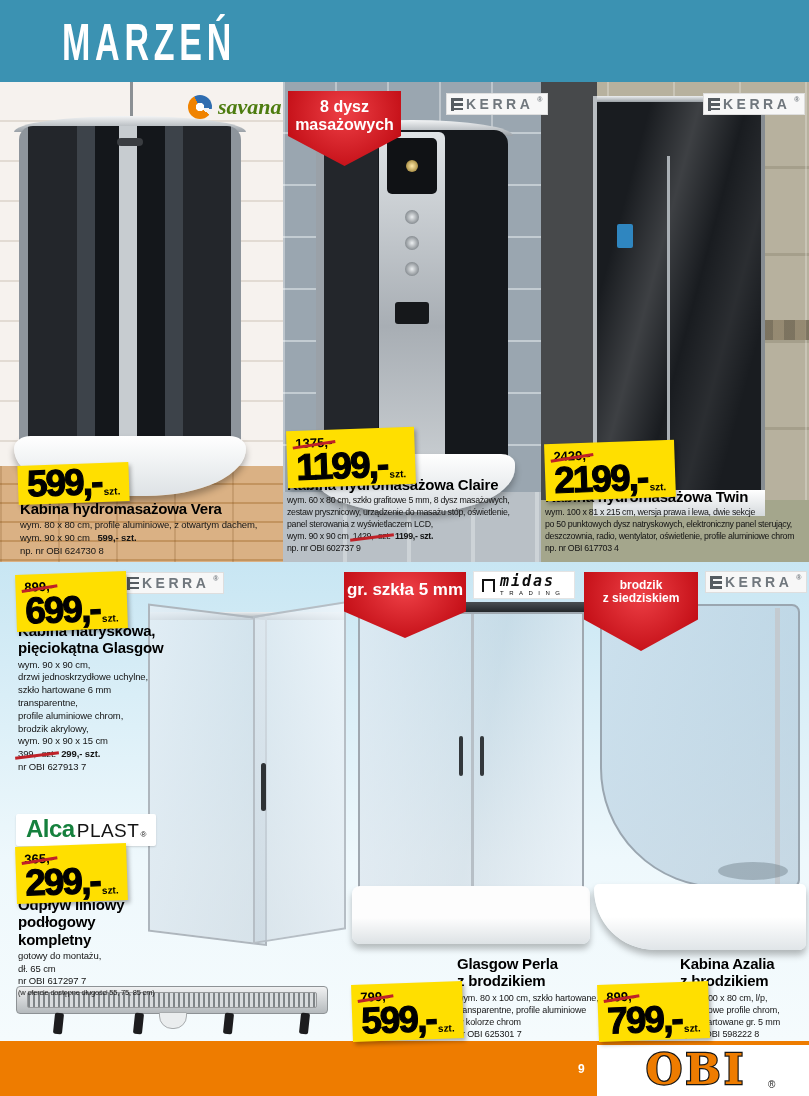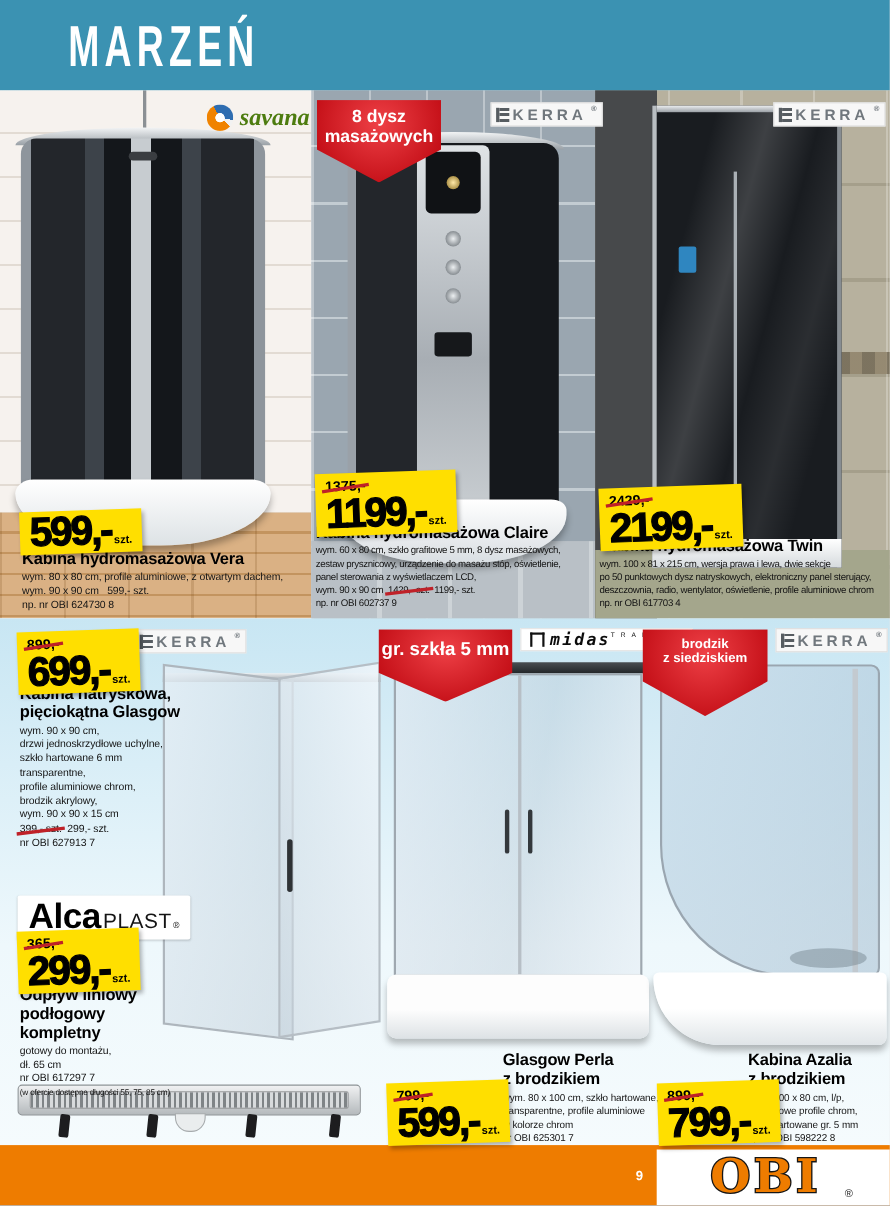--- a/index.html
+++ b/index.html
@@ -113,21 +113,21 @@
   .tag .big{font-size:37px;font-weight:bold;line-height:.85;letter-spacing:-2px;-webkit-text-stroke:1.1px #000;}
   .tag .unit{font-size:10px;font-weight:bold;margin-left:2px;}
 
   
   .ptext{position:absolute;z-index:4;color:#000;}
   .pname{font-size:15px;font-weight:bold;line-height:1.15;letter-spacing:-.2px;white-space:nowrap;}
   .pdesc{font-size:9.5px;line-height:1.35;letter-spacing:-.1px;color:#141414;white-space:nowrap;margin-top:2px;}
   .pdesc div{white-space:nowrap;}
   .pdesc-sm{font-size:8.8px;letter-spacing:-.3px;}
   .note{font-size:7.5px;letter-spacing:-.2px;}
-  .b{font-weight:normal;}
+  .b{font-weight:bold;}
 
   
   .badge{position:absolute;z-index:6;color:#fff;font-weight:bold;text-align:center;
         background:radial-gradient(ellipse at 50% 28%,#ee4046,#c30e16 78%);
         clip-path:polygon(0 0,100% 0,100% 60%,50% 100%,0 60%);
         display:flex;flex-direction:column;align-items:center;justify-content:flex-start;}
   .badge .l{line-height:1.12;white-space:nowrap;}
 
   .kerra{position:absolute;z-index:5;background:#f7f7f7;color:#70777d;font-weight:bold;letter-spacing:3.5px;
         font-size:14px;padding:2px 5px 2px 4px;display:flex;align-items:center;gap:3px;border:1px solid #dedede;}
@@ -136,27 +136,27 @@
   .kerra sup{font-size:7px;letter-spacing:0;margin-left:1px;align-self:flex-start;line-height:1;}
 
   .savana{position:absolute;left:188px;top:94px;z-index:5;display:flex;align-items:center;gap:6px;}
   .savana .sicon{width:24px;height:24px;border-radius:50%;
         background:radial-gradient(circle at 50% 50%,#fff 0 4px,transparent 4.5px),
                    conic-gradient(from 130deg,#f08300 0 200deg,#2f6db0 200deg 330deg,#f2f2f2 330deg 360deg);}
   .savana .stext{font-family:"Liberation Serif",serif;font-style:italic;font-weight:bold;font-size:22px;color:#4d7c0f;}
 
   .midas{position:absolute;left:473px;top:571px;z-index:5;background:#fff;padding:2px 8px;display:flex;align-items:center;gap:5px;border:1px solid #e4e4e4;}
   .midas .micon{width:9px;height:11px;border:2.5px solid #111;border-bottom:none;}
-  .midas .mt{display:flex;flex-direction:row;line-height:1;}
+  .midas .mt{display:flex;flex-direction:column;line-height:1;}
   .midas .m1{font-family:"DejaVu Sans Mono",monospace;font-style:italic;font-weight:bold;font-size:15px;letter-spacing:2px;color:#0c0c0c;}
   .midas .m2{font-size:6px;letter-spacing:5.5px;color:#0c0c0c;margin-top:1px;}
 
   .alca{position:absolute;left:16px;top:814px;z-index:5;background:#fff;padding:3px 10px 5px 10px;border-radius:2px;
         display:flex;align-items:baseline;box-shadow:0 1px 2px rgba(0,0,0,.15);}
-  .alca .a1{color:#000000;font-weight:bold;font-size:32px;letter-spacing:-.5px;line-height:1;}
+  .alca .a1{color:#15803d;font-weight:bold;font-size:24px;letter-spacing:-.5px;line-height:1;}
   .alca .a2{color:#141414;font-size:19px;letter-spacing:.5px;line-height:1;margin-left:2px;}
   .alca sup{font-size:8px;color:#141414;margin-left:1px;}
 
   
   .footer{position:absolute;left:0;top:1041px;width:809px;height:55px;background:var(--c-obi_orange,#ee7c00);z-index:3;}
   .footer .pnum{position:absolute;left:578px;top:21px;color:#fff;font-weight:bold;font-size:12px;}
   .obibox{position:absolute;right:0;top:4px;width:212px;height:51px;background:#fff;
         display:flex;align-items:center;justify-content:center;}
 </style>
 </head>

